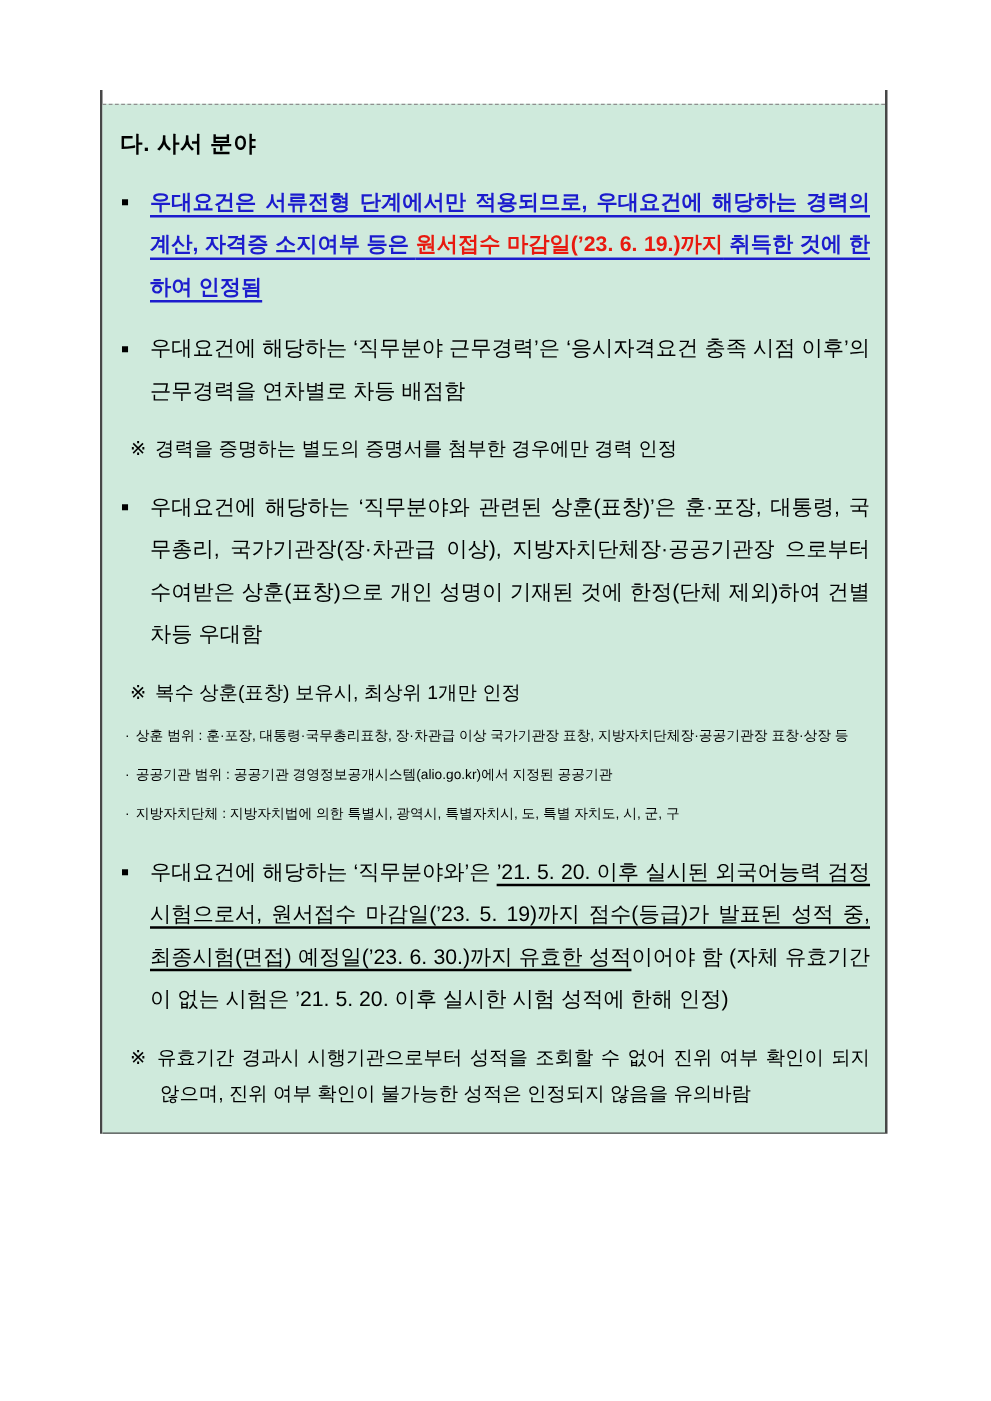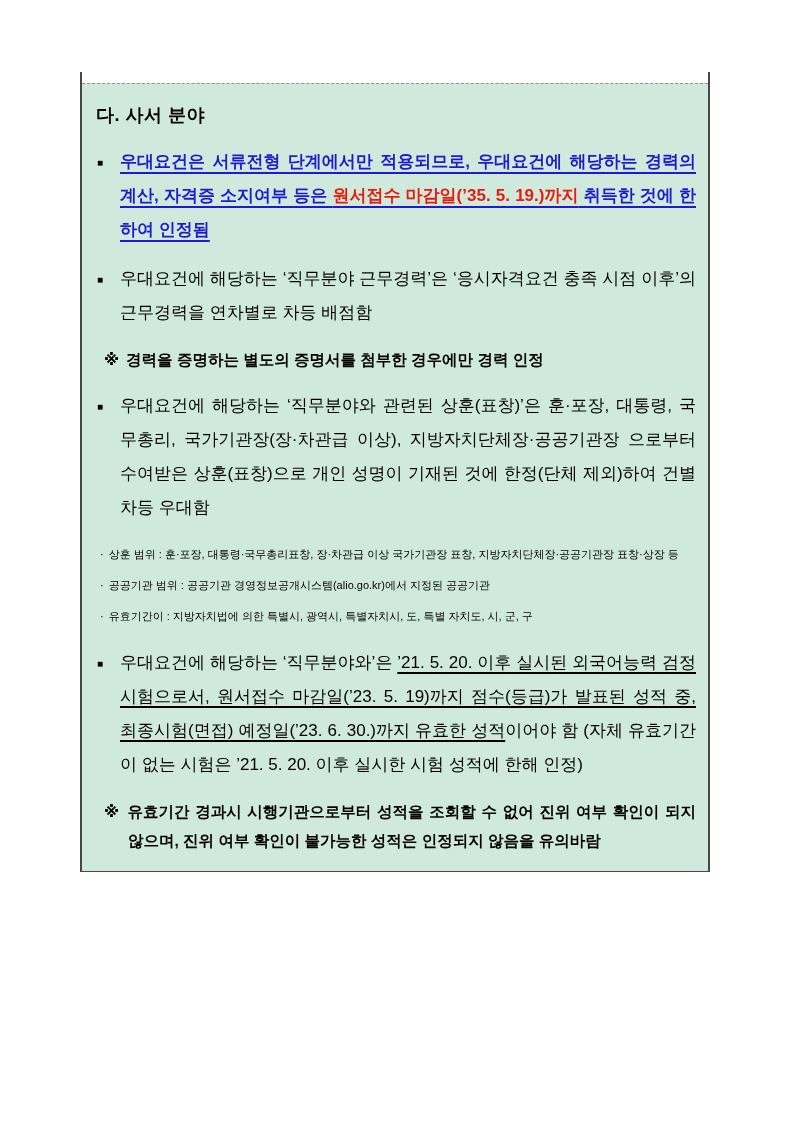--- a/index.html
+++ b/index.html
@@ -32,21 +32,20 @@
     margin:15px 0 15px 0;padding-left:26px;
     text-align:justify;
   }
   .marker{
     position:absolute;left:3px;top:1px;font-size:10px;color:#000;
   }
   .note{
     font-size:15.5px;line-height:29px;
     margin:6px 0 6px 10px;padding-left:24px;text-indent:-24px;
     text-align:justify;
-    font-weight:bold;
   }
   .nmark{margin-right:7px;}
   .dot-item{
     font-size:11px;line-height:29px;
     margin:2px 0 2px 6px;padding-left:14px;text-indent:-14px;
     text-align:justify;
   }
   .dmark{margin-right:5px;}
   .b{font-weight:normal;}
   .u-blue{
@@ -62,41 +61,44 @@
 </head>
 <body style="background: rgb(255, 255, 255);">
 
 <div class="frame">
   <div class="cell-gap-top"></div>
   <div class="cell">
 
     <h3 class="title">다. 사서 분야</h3>
 
     <p class="para">
-      <span class="marker">■</span><span class="u-blue"><span>우대요건은 서류전형 단계에서만 적용되므로, 우대요건에 해당하는 경력의 계산, 자격증 소지여부 등은 </span><span class="red">원서접수 마감일(’35. 5. 19.)까지</span><span> 취득한 것에 한하여 인정됨</span></span>
+      <span class="marker">■</span><span class="u-blue"><span>우대요건은 서류전형 단계에서만 적용되므로, 우대요건에 해당하는 경력의 계산, 자격증 소지여부 등은 </span><span class="red">원서접수 마감일(’23. 6. 19.)까지</span><span> 취득한 것에 한하여 인정됨</span></span>
     </p>
 
     <p class="para">
       <span class="marker">■</span><span>우대요건에 해당하는 ‘</span><span class="b">직무분야 근무경력</span><span>’은 ‘응시자격요건 충족 시점 이후’의 근무경력을 연차별로 차등 배점함</span>
     </p>
     <p class="note">
       <span class="nmark">※</span><span>경력을 증명하는 별도의 증명서를 첨부한 경우에만 경력 인정</span>
     </p>
 
     <p class="para">
       <span class="marker">■</span><span>우대요건에 해당하는 </span><span class="b">‘직무분야와 관련된 상훈(표창)’</span><span>은 훈·포장, 대통령, 국무총리, 국가기관장(장·차관급 이상), 지방자치단체장·공공기관장 으로부터 수여받은 상훈(표창)으로 개인 성명이 기재된 것에 한정(단체 제외)하여 건별 차등 우대함</span>
     </p>
+    <p class="note">
+      <span class="nmark">※</span><span>복수 상훈(표창) 보유시, 최상위 1개만 인정</span>
+    </p>
     <p class="dot-item">
       <span class="dmark">·</span><span class="b">상훈 범위</span><span> : 훈·포장, 대통령·국무총리표창, 장·차관급 이상 국가기관장 표창, 지방자치단체장·공공기관장 표창·상장 등</span>
     </p>
     <p class="dot-item">
       <span class="dmark">·</span><span class="b">공공기관 범위</span><span> : 공공기관 경영정보공개시스템(alio.go.kr)에서 지정된 공공기관</span>
     </p>
     <p class="dot-item">
-      <span class="dmark">·</span><span class="b">유효기간이</span><span> : 지방자치법에 의한 특별시, 광역시, 특별자치시, 도, 특별 자치도, 시, 군, 구</span>
+      <span class="dmark">·</span><span class="b">지방자치단체</span><span> : 지방자치법에 의한 특별시, 광역시, 특별자치시, 도, 특별 자치도, 시, 군, 구</span>
     </p>
 
     <p class="para">
       <span class="marker">■</span><span>우대요건에 해당하는 ‘</span><span class="b">직무분야와</span><span>’은 </span><span class="u-black">’21. 5. 20. 이후 실시된 외국어능력 검정시험으로서, 원서접수 마감일(’23. 5. 19)까지 점수(등급)가 발표된 성적 중, 최종시험(면접) 예정일(’23. 6. 30.)까지 유효한 성적</span><span>이어야 함 (자체 유효기간이 없는 시험은 ’21. 5. 20. 이후 실시한 시험 성적에 한해 인정)</span>
     </p>
 
     <div class="notes-group">
       <p class="note">
         <span class="nmark">※</span><span>유효기간 경과시 시행기관으로부터 성적을 조회할 수 없어 진위 여부 확인이 되지 않으며, 진위 여부 확인이 불가능한 성적은 인정되지 않음을 유의바람</span>
       </p>

